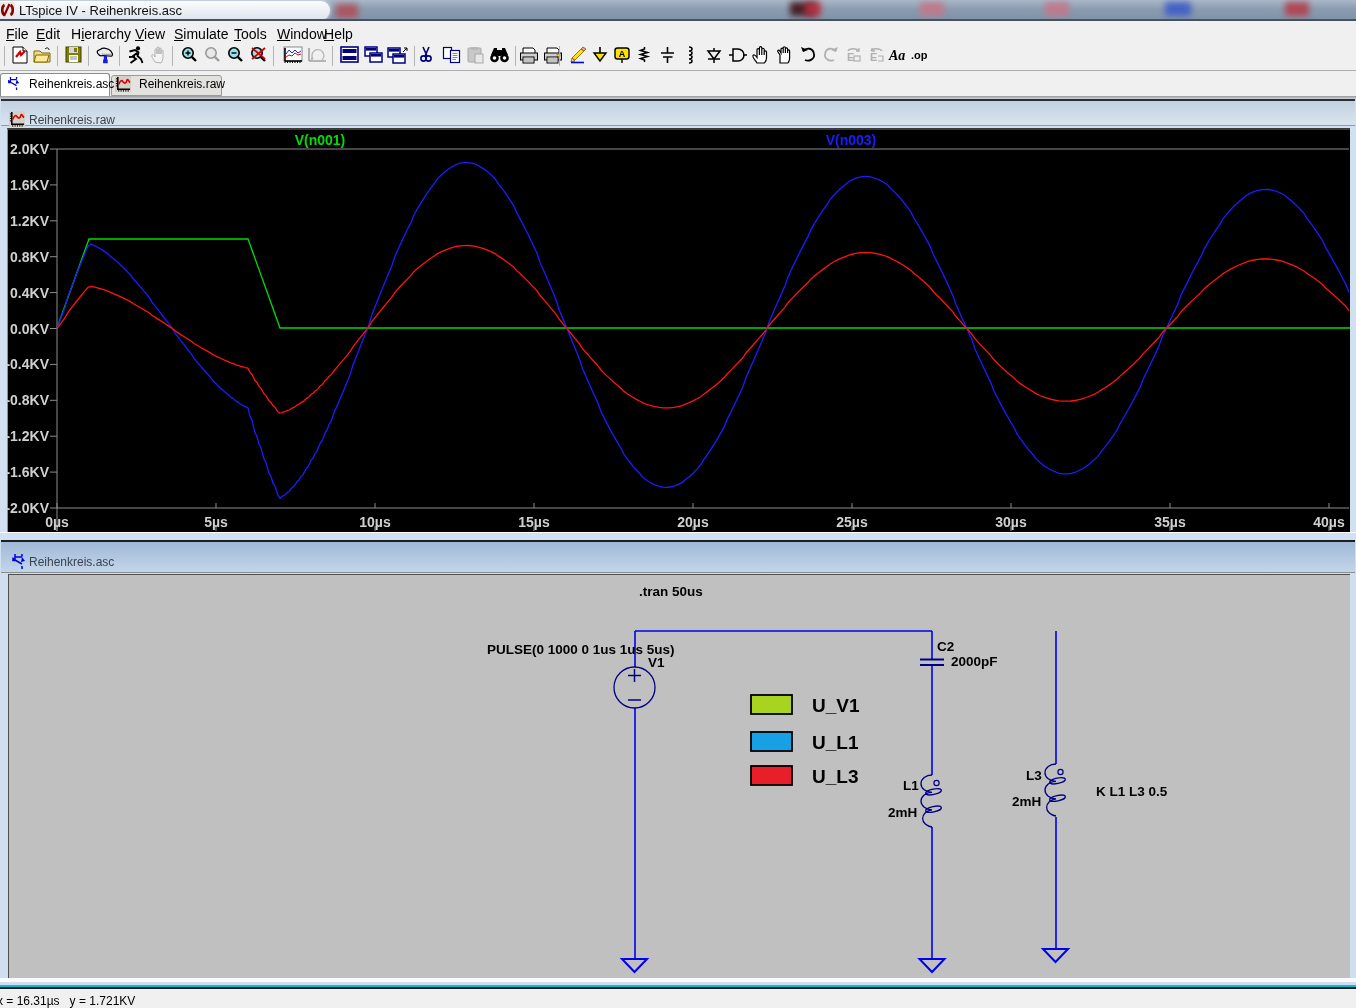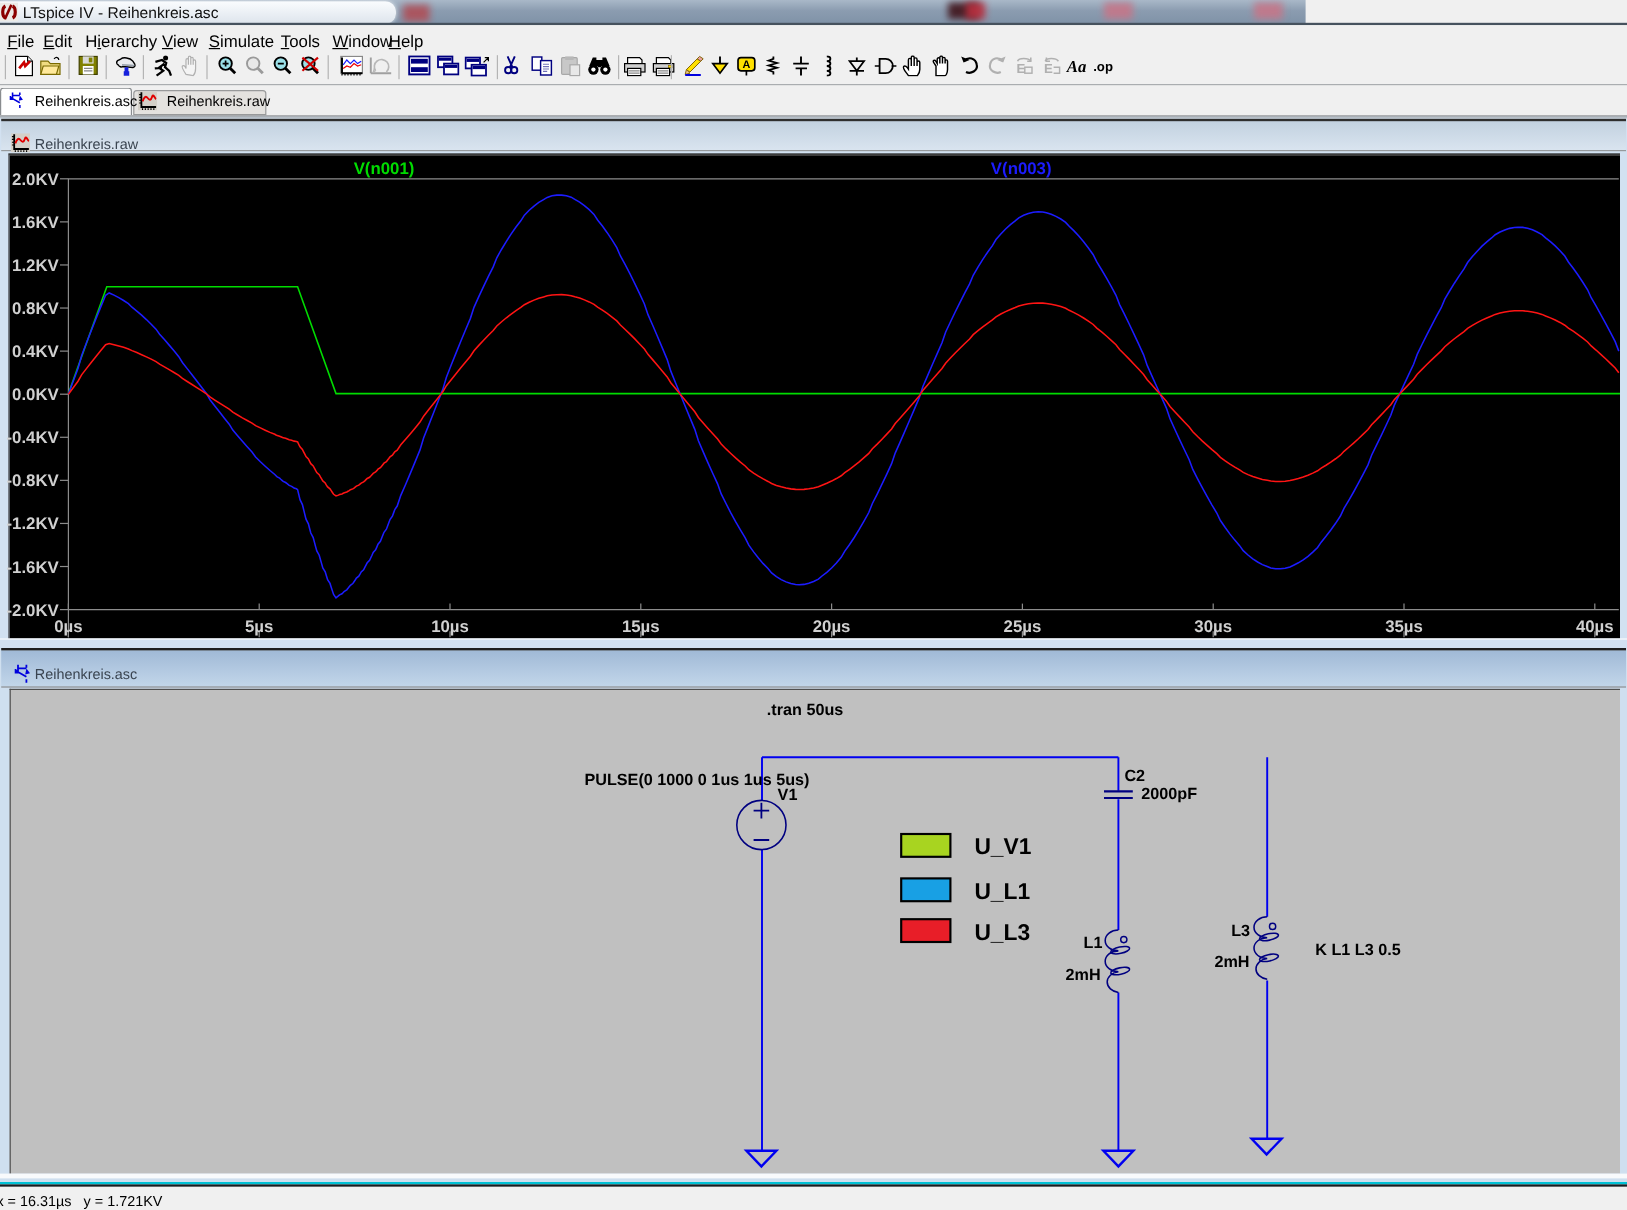--- a/index.html
+++ b/index.html
@@ -1,15 +1,15 @@
 <!DOCTYPE html>
 <html><head><meta charset="utf-8"><style>
 *{margin:0;padding:0;box-sizing:border-box}
 body{width:1356px;height:1008px;position:relative;overflow:hidden;font-family:"Liberation Sans",sans-serif;background:#f0f0f0;opacity:.999}
-.titlebar{position:absolute;left:0;top:0;width:1088px;height:20px;background:linear-gradient(180deg,#a9b8c8,#8b9cb0 45%,#7f92a7);overflow:hidden}
+.titlebar{position:absolute;left:0;top:0;width:1356px;height:20px;background:linear-gradient(180deg,#a9b8c8,#8b9cb0 45%,#7f92a7);overflow:hidden}
 .tplate{position:absolute;left:0;top:1px;width:330px;height:19px;background:linear-gradient(180deg,#fafcfe,#dde4ec);border-radius:0 9px 9px 0;box-shadow:0 0 4px rgba(255,255,255,.8)}
 .ttext{position:absolute;left:19px;top:3px;font-size:13px;color:#101010}
 .blob{position:absolute;top:2px;height:14px;filter:blur(3px);opacity:.85}
 .darkline{position:absolute;left:0;top:19px;width:1356px;height:2px;background:#46525e}
 .menubar{position:absolute;left:0;top:21px;width:1356px;height:23px;background:#f0f0f0;font-size:14px;color:#000}
 .menubar span{position:absolute;top:5px}
 .menubar u{text-decoration:underline}
 .toolbar{position:absolute;left:0;top:44px;width:1356px;height:27px;background:#f0f0f0;border-bottom:1px solid #aaadb0}
 .tabs{position:absolute;left:0;top:72px;width:1356px;height:26px;background:#f0f0f0}
 .tab1{position:absolute;left:0px;top:1px;width:110px;height:23px;background:#fff;border:1px solid #898c8f;border-bottom:none;border-radius:3px 3px 0 0}

